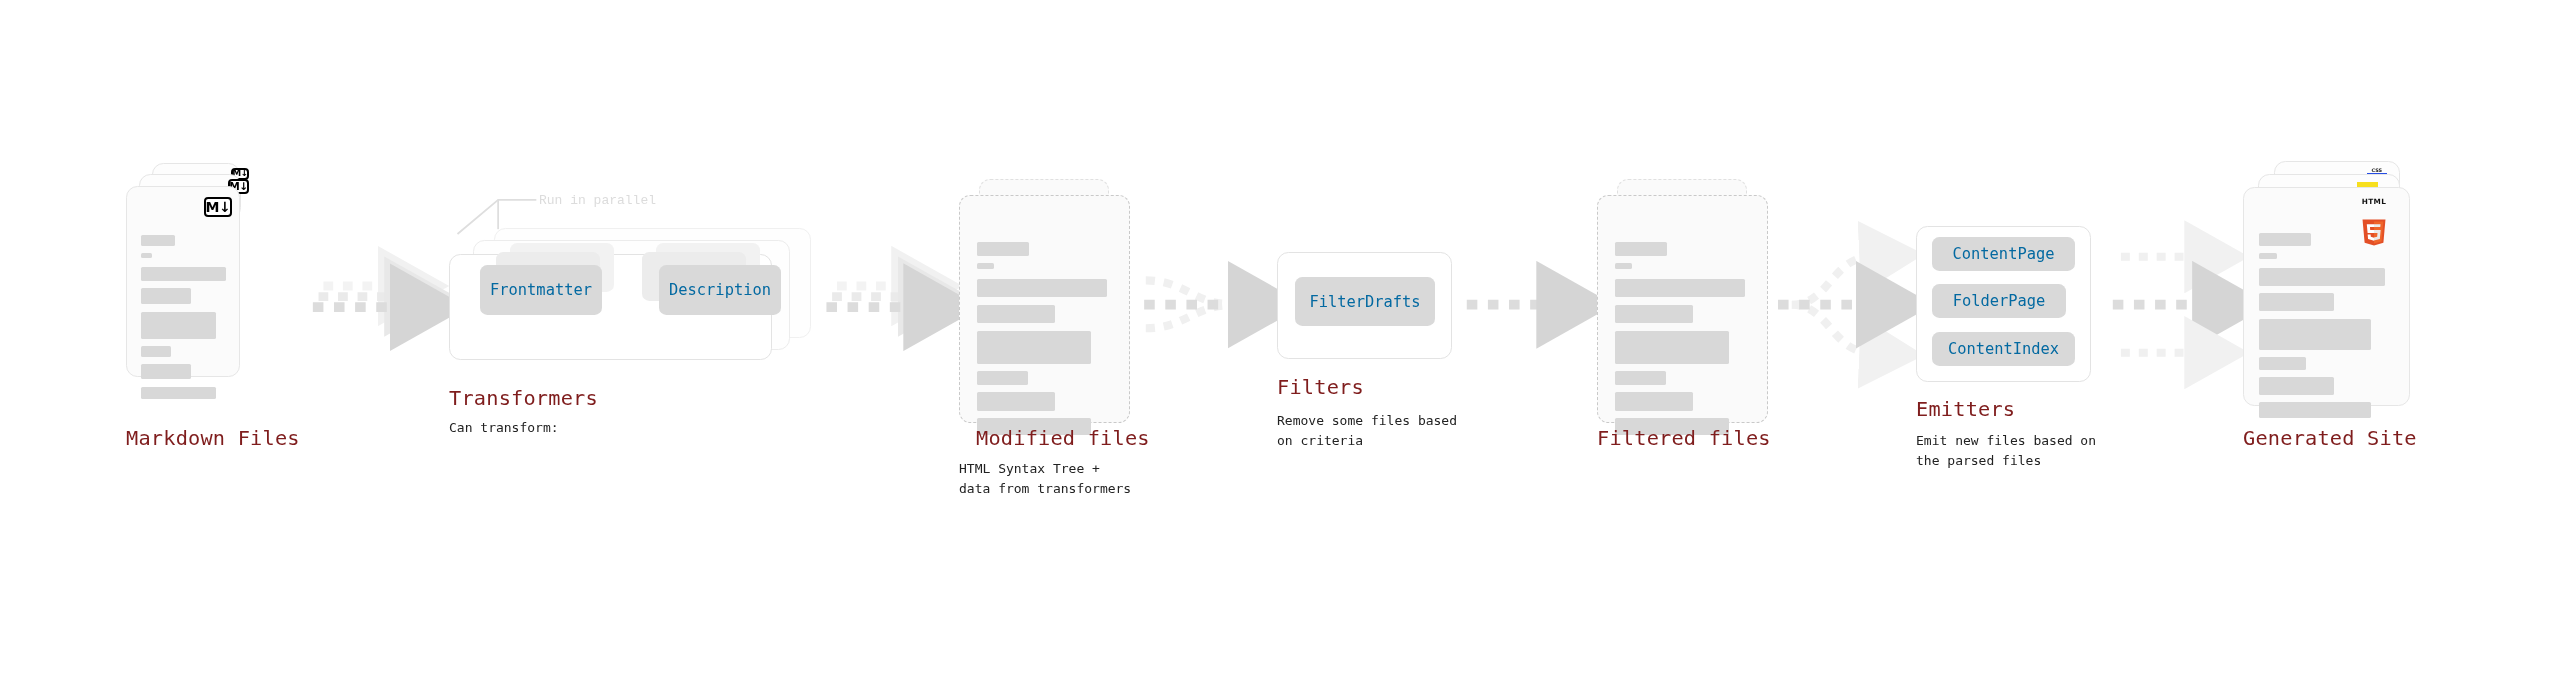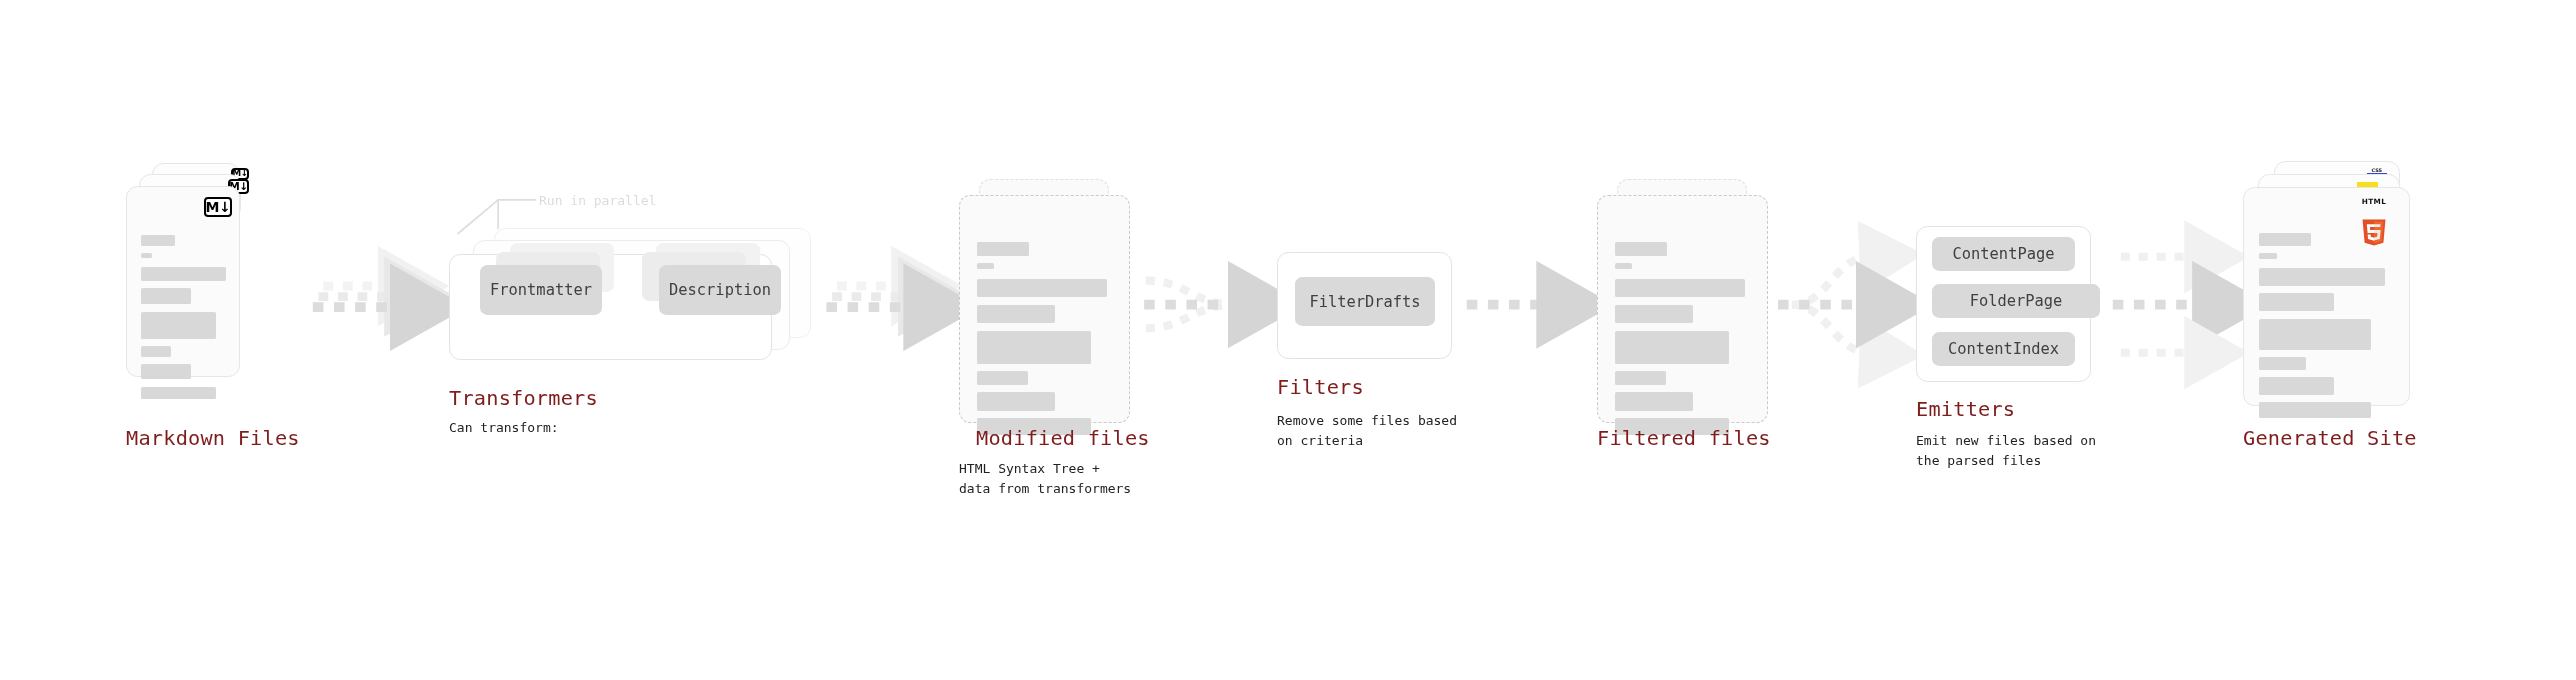--- a/index.html
+++ b/index.html
@@ -64,21 +64,21 @@
     background: #ffffff;
   }
   .groupbox.ghost { background: #fefefe; }
 
   .pill {
     position: absolute;
     background: #d9d9d9;
     border-radius: 7.3px;
     display: flex; align-items: center; justify-content: center;
     font-size: 15.4px;
-    color: #404040;
+    color: #0369a1;
     white-space: nowrap;
   }
   .pill.ghost { background: #ececec; }
   .pill.ghost2 { background: #f2f2f2; }
 
   
   .title {
     position: absolute;
     font-size: 20.3px;
     color: #7f1d1d;
@@ -91,20 +91,21 @@
     color: #222;
     line-height: 1.55;
     white-space: pre;
   }
   .sub-list { position: absolute; font-size: 13px; color: #222; line-height: 1.6; white-space: pre; }
   .parallel-label {
     position: absolute;
     font-size: 13px;
     color: #dcdcdc;
     white-space: nowrap;
+    font-family: Liberation Mono, monospace;
   }
   svg { position: absolute; overflow: visible; }
 </style>
 </head>
 <body>
 
 <div id="stage">
 
   <svg width="2576" height="681" style="left:0;top:0;" viewBox="0 0 3170 838">
     <defs>
@@ -258,21 +259,21 @@
       <div class="bar" style="width:60%;  height:18.7px;"></div>
       <div class="bar" style="width:88%;  height:16.3px;"></div>
     </div>
   </div>
   <div class="title" style="left:1597px; top:426px;">Filtered files</div>
 
   <div class="groupbox" style="left:1916px; top:226px; width:175px; height:156px;"></div>
   <div class="pill" style="left:1932px; top:237px; width:143px; height:34px;">
     <span>ContentPage</span>
   </div>
-  <div class="pill" style="left:1932px; top:284px; width:168px; height:34px;">
+  <div class="pill" style="left:1932px; top:284px; width:134px; height:34px;">
     <span>FolderPage</span>
   </div>
   <div class="pill" style="left:1932px; top:332px; width:143px; height:34px;">
     <span>ContentIndex</span>
   </div>
   <div class="title" style="left:1916px; top:397px;">Emitters</div>
   <div class="sub" style="left:1916px; top:431px;">Emit new files based on
 the parsed files</div>
 
   <div class="stack" style="left:2243px; top:161px;">

